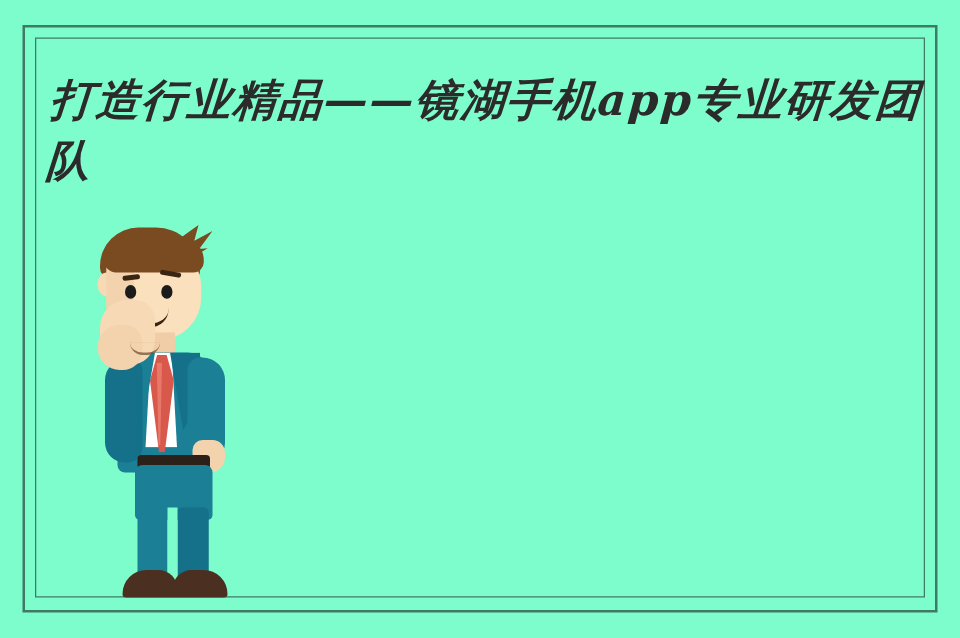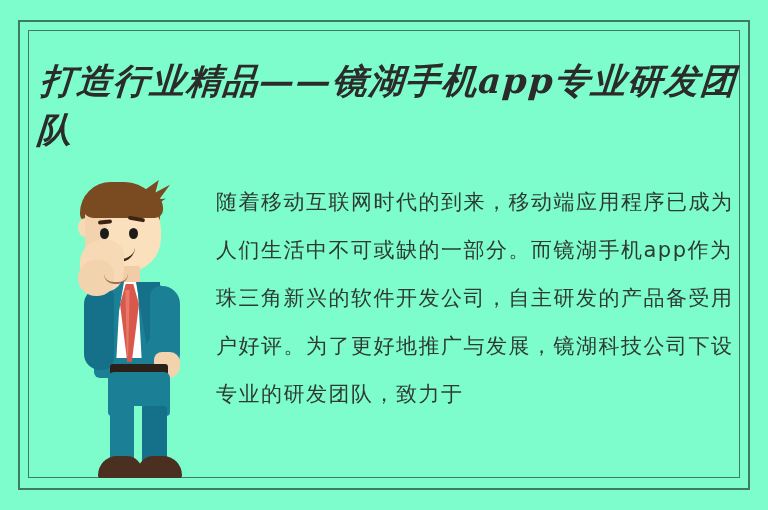--- a/index.html
+++ b/index.html
@@ -270,21 +270,20 @@
 </head>
 <body>
 
 <div class="poster">
 
   <div class="frame-outer"></div>
   <div class="frame-inner"></div>
 
   <div class="title">打造行业精品——镜湖手机app专业研发团队</div>
 
-  <div class="body-text">随着移动互联网时代的到来，移动端应用程序已成为人们生活中不可或缺的一部分。而镜湖手机app作为珠三角新兴的软件开发公司，自主研发的产品备受用户好评。为了更好地推广与发展，镜湖科技公司下设专业的研发团队，致力于</div>
 
   <div class="person">
     <div class="p-hair"></div>
     <div class="p-hair-tuft"></div>
     <div class="p-ear"></div>
     <div class="p-head"></div>
     <div class="p-head-shade"></div>
     <div class="p-fringe"></div>
     <div class="p-brow-l"></div>
     <div class="p-brow-r"></div>

